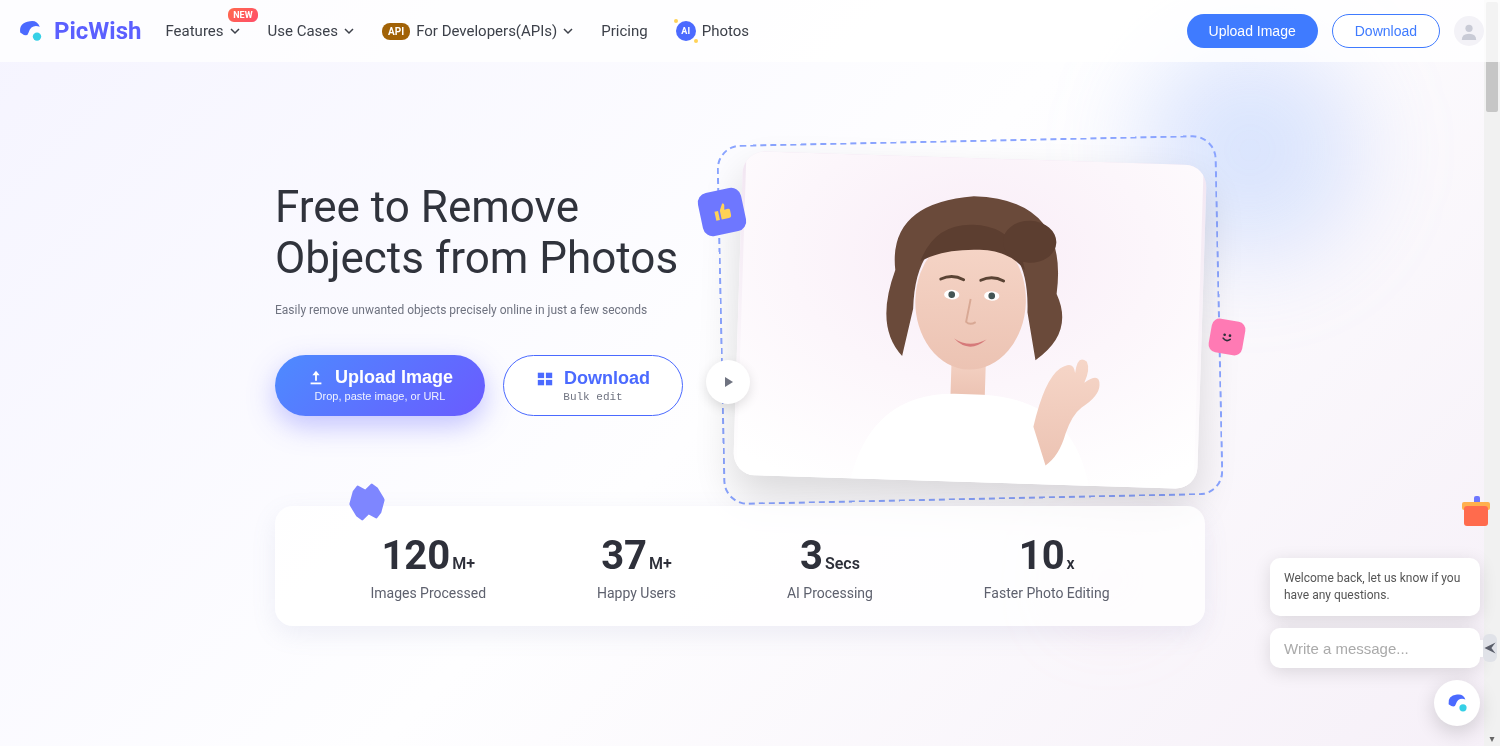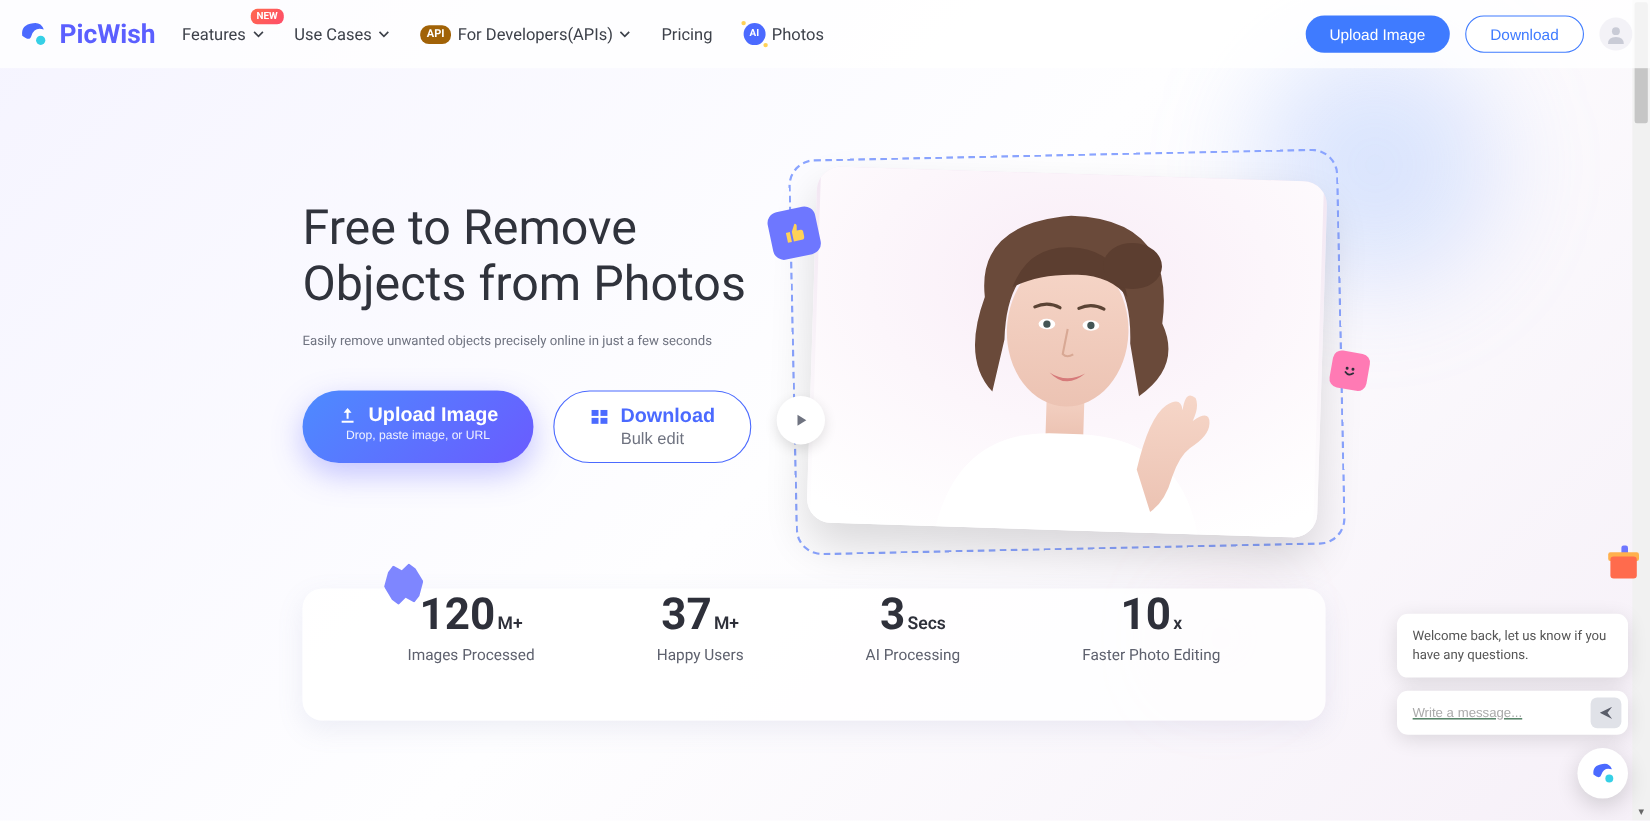--- a/index.html
+++ b/index.html
@@ -207,21 +207,21 @@
   display: flex;
   flex-direction: column;
   align-items: center;
   gap: 2px;
 }
 .download-btn .main {
   display: flex; align-items: center; gap: 10px;
   font-size: 18px; font-weight: 600;
 }
 .download-btn .sub {
-  font-size: 15px; color: #6f7380;
+  font-size: 11px; color: #6f7380; font-family: Liberation Mono, monospace;
 }
 
 
 .hero-right {
   position: absolute;
   left: 730px;
   top: 150px;
   width: 480px;
   height: 340px;
 }
@@ -277,28 +277,28 @@
   transform: rotate(10deg);
   display: flex; align-items: center; justify-content: center;
   z-index: 3;
   font-size: 16px;
 }
 
 
 .stats {
   position: absolute;
   left: 275px;
-  top: 535px;
+  top: 506px;
   width: 930px;
   height: 120px;
   background: #ffffffcc;
   border-radius: 18px;
   box-shadow: 0 8px 24px rgba(120,130,180,0.12);
   display: flex;
-  align-items: flex-start;
+  align-items: center;
   justify-content: space-around;
   padding: 0 40px;
   z-index: 2;
 }
 .stats::before {
   content: "";
   position: absolute;
   left: 74px;
   top: -22px;
   width: 36px; height: 36px;
@@ -343,24 +343,23 @@
   background: #fff;
   border-radius: 10px;
   box-shadow: 0 4px 18px rgba(0,0,0,0.12);
   display: flex;
   align-items: center;
   padding: 6px 6px 6px 14px;
 }
 .chat-input input {
   border: none;
   flex: 1;
-  font-size: 12px;
-  color: #14532d;
+  font-size: 15px;
+  color: #737373;
   outline: none;
-  text-decoration: underline;
 }
 .chat-input input::placeholder { color: #aaa; }
 .send-btn {
   width: 28px; height: 28px;
   border-radius: 6px;
   background: #e0e2e8;
   border: none;
   display: flex; align-items: center; justify-content: center;
   cursor: pointer;
 }

